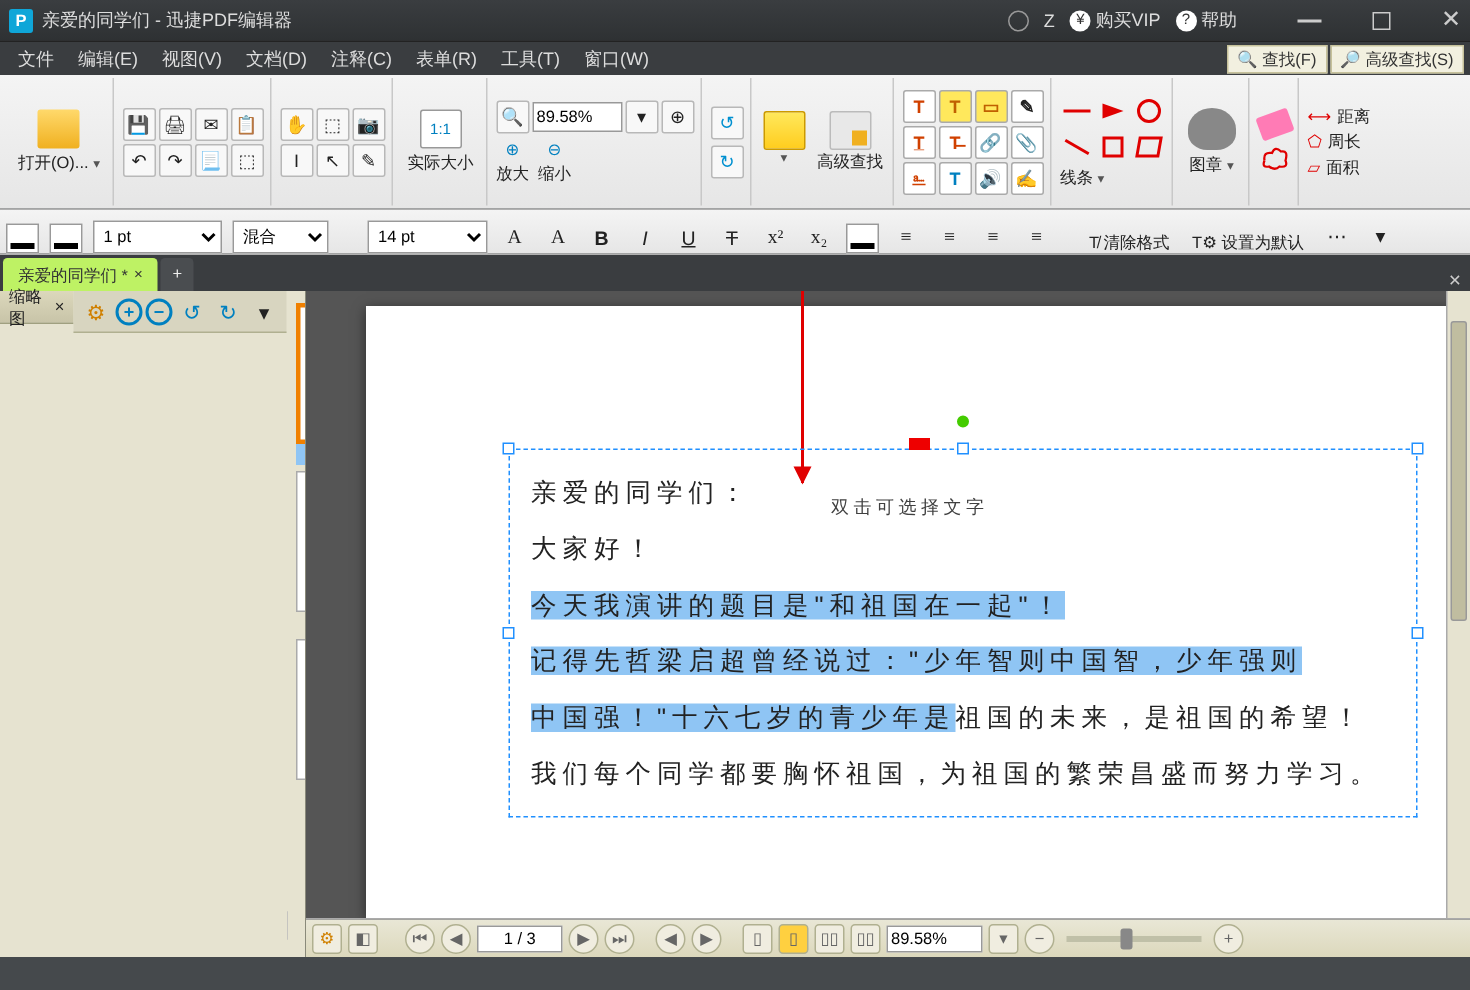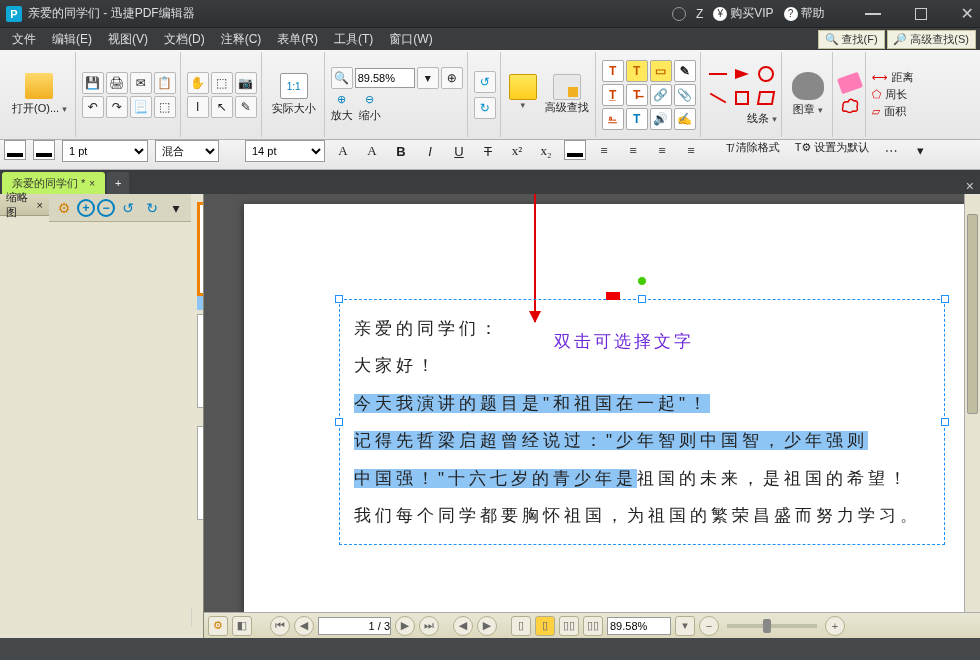--- a/index.html
+++ b/index.html
@@ -41,21 +41,21 @@
 .shape{width:22px;height:22px;display:flex;align-items:center;justify-content:center;cursor:pointer}
 .line{width:18px;height:2px;background:#e00000}
 .arrow{width:0;height:0;border-left:14px solid #e00000;border-top:5px solid transparent;border-bottom:5px solid transparent}
 .circ{width:16px;height:16px;border:2px solid #e00000;border-radius:50%}
 .sq{width:14px;height:14px;border:2px solid #e00000}
 .poly{width:16px;height:14px;border:2px solid #e00000;transform:skewX(-10deg)}
 .stamp{width:32px;height:28px;background:#888;border-radius:50% 50% 40% 40%}
 .eraser{width:22px;height:16px;background:#ff7bb5;border-radius:2px;transform:rotate(-20deg)}
 .measuregrp{display:flex;flex-direction:column;gap:2px;font-size:11px}
 .measuregrp .mrow{display:flex;align-items:center;gap:4px;cursor:pointer}
-.formatbar{height:30px;background:linear-gradient(#f4f4f4,#e6e6e6);border-bottom:1px solid #b0b0b0;display:flex;align-items:flex-start;padding:0 4px;gap:7px}
+.formatbar{height:30px;background:linear-gradient(#f4f4f4,#e6e6e6);border-bottom:1px solid #b0b0b0;display:flex;align-items:flex-end;padding:0 4px;gap:7px}
 .fb-select{height:22px;border:1px solid #999;background:#fff;font-size:11px;padding:0 2px}
 .fb-btn{width:22px;height:22px;border:1px solid transparent;background:transparent;cursor:pointer;display:flex;align-items:center;justify-content:center;font-size:13px;font-family:"Times New Roman",serif}
 .colorbox{width:22px;height:20px;border:1px solid #999;background:#fff;position:relative}
 .colorbox::after{content:"";position:absolute;left:2px;right:2px;bottom:2px;height:4px;background:#000}
 .fb-text{font-size:11px;padding:0 4px;cursor:pointer;display:flex;align-items:center;gap:3px}
 .tabbar{height:24px;background:#3a3d40;display:flex;align-items:flex-end;padding-left:2px}
 .tab{height:22px;background:#5a5d60;color:#eee;padding:2px 10px;font-size:11px;border-radius:3px 3px 0 0;margin-right:2px;display:flex;align-items:center;gap:4px;cursor:pointer}
 .tab.active{background:#bef264;color:#333}
 .tab .tabclose{font-size:10px;cursor:pointer}
 .tab.add{background:#4a4d50;width:22px;justify-content:center}
@@ -83,27 +83,27 @@
 .textbox .handle{position:absolute;width:8px;height:8px;background:#fff;border:1px solid #2090ff}
 .h-tl{left:-5px;top:-5px}.h-tr{right:-5px;top:-5px}
 .h-ml{left:-5px;top:50%;margin-top:-4px}.h-mr{right:-5px;top:50%;margin-top:-4px}
 .h-mt{left:50%;top:-5px;margin-left:-4px}
 .rot-handle{position:absolute;left:50%;top:-24px;width:10px;height:10px;background:#4c0;border:1px solid #fff;border-radius:50%;margin-left:-5px}
 .del-handle{position:absolute;left:50%;top:-8px;width:14px;height:8px;background:#e00;margin-left:-36px}
 .doc-text{font-family:SimSun,serif;font-size:17px;line-height:2.2;letter-spacing:4px}
 .sel{background:#8fc5f4}
 .annotation-arrow{position:absolute;left:290px;top:-77px;width:2px;height:195px;background:#e00000}
 .annotation-arrow::after{content:"";position:absolute;bottom:-1px;left:-5px;border-top:12px solid #e00000;border-left:6px solid transparent;border-right:6px solid transparent}
-.annotation-text{position:absolute;left:310px;top:126px;color:#6d28d9;font-size:17px;font-family:Liberation Sans, sans-serif;letter-spacing:3px}
+.annotation-text{position:absolute;left:310px;top:126px;color:#404040;font-size:12px;font-family:Liberation Sans, sans-serif;letter-spacing:3px}
 .vscroll{position:absolute;right:0;top:0;bottom:0;width:16px;background:#e6e3d0;border-left:1px solid #aaa}
 .vscroll .vthumb{position:absolute;left:2px;right:2px;top:20px;height:200px;background:#c0bda0;border:1px solid #999;border-radius:2px}
 .statusbar{height:26px;background:linear-gradient(#e9e7d6,#dcd8bc);border-top:1px solid #aaa;display:flex;align-items:center;padding:0 4px;gap:4px}
 .sbtn{width:20px;height:20px;border:1px solid #b0b090;background:#f0ede0;border-radius:3px;cursor:pointer;display:flex;align-items:center;justify-content:center;font-size:11px;color:#666}
 .sbtn.round{border-radius:50%}
-.pgfield{width:73px;height:18px;border:1px solid #999;background:#fff;text-align:right;font-size:11px}
+.pgfield{width:57px;height:18px;border:1px solid #999;background:#fff;text-align:center;font-size:11px}
 .zoomfield{width:64px;height:18px;border:1px solid #999;background:#fff;font-size:11px;padding:0 2px}
 .slider{width:90px;height:4px;background:#c0c0a8;position:relative;margin:0 4px}
 .slider .sth{position:absolute;left:40%;top:-5px;width:8px;height:14px;background:#888;border-radius:2px}
 svg{display:block}
 </style>
 </head>
 <body>
 
 <div class="titlebar">
   <div class="app-icon">P</div>
@@ -250,21 +250,21 @@
       <div class="shape">
           <div class="line" style="transform:rotate(30deg)"></div>
         </div>
       <div class="shape">
           <div class="sq"></div>
         </div>
       <div class="shape">
           <div class="poly"></div>
         </div>
     </div>
-    <div style="text-align:right;font-size:11px;margin-top:2px"><span>线条</span> <span class="btn-caret">▾</span></div>
+    <div style="text-align:left;font-size:11px;margin-top:2px"><span>线条</span> <span class="btn-caret">▾</span></div>
   </div>
   <div class="rgroup">
     <div class="bigbtn">
       <div class="stamp"></div>
       <div><span>图章</span> <span class="btn-caret">▾</span></div>
     </div>
   </div>
   <div class="rgroup">
     <div style="display:flex;flex-direction:column;gap:4px;align-items:center">
       <div class="eraser"></div>

